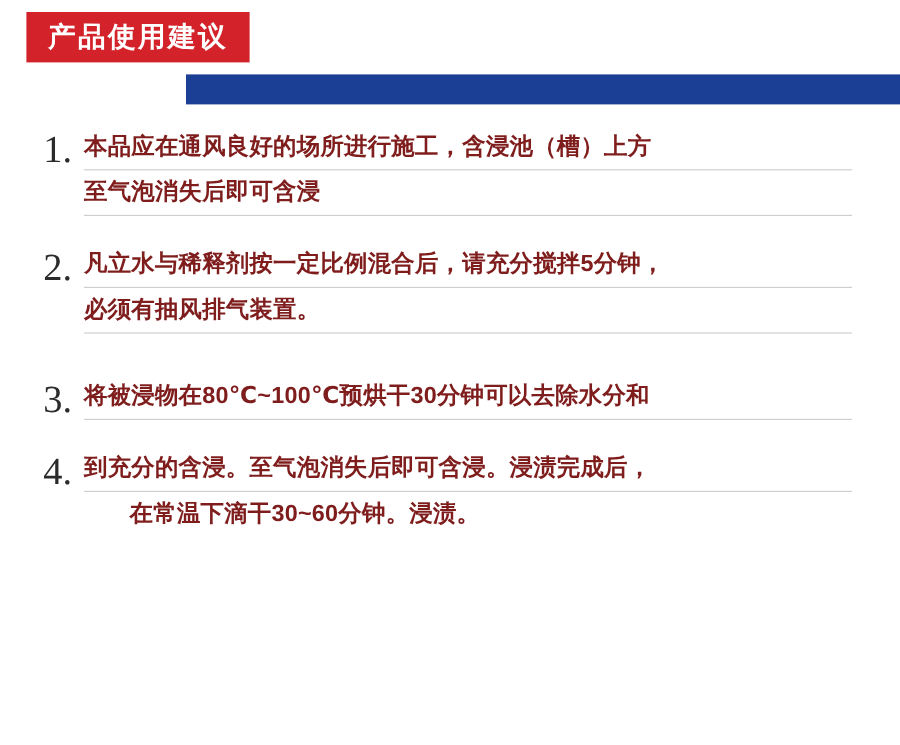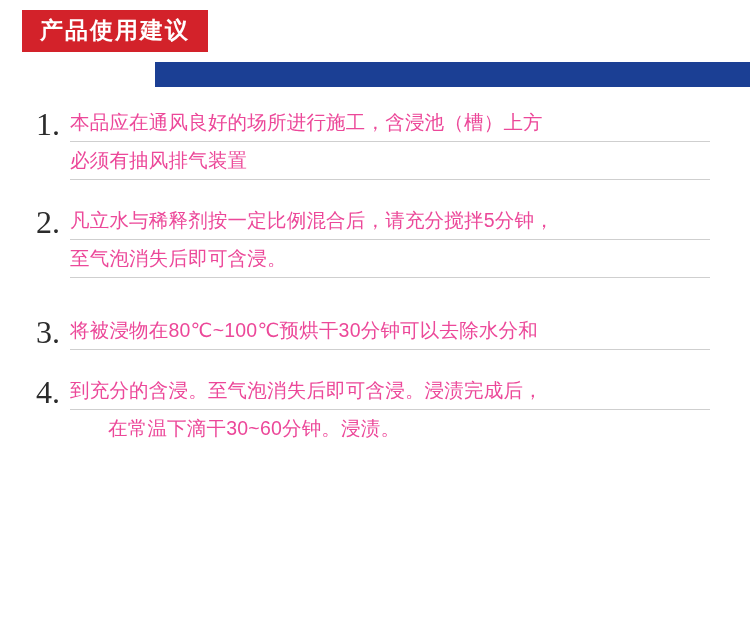--- a/index.html
+++ b/index.html
@@ -68,23 +68,24 @@
     color: #2b2b2b;
     font-family: "Liberation Serif", "DejaVu Serif", serif;
     line-height: 36px;
     position: relative;
     top: 2px;
   }
   .text {
     flex: 1 1 auto;
     padding-right: 40px;
     font-size: 19.5px;
-    color: #ec4899;
+    color: #7f1d1d;
     line-height: 37px;
     letter-spacing: 0.2px;
+    font-weight: bold;
   }
   .text .ln {
     display: block;
     border-bottom: 1px solid #cfcfcf;
     white-space: nowrap;
   }
   .text .ln.noline {
     border-bottom: none;
     margin-left: 38px;
   }
@@ -99,29 +100,29 @@
     <div class="blue-bar"></div>
     <div class="red-tab">产品使用建议</div>
   </div>
 
   <div class="list">
 
     <div class="item">
       <div class="num">1.</div>
       <div class="text">
         <span class="ln">本品应在通风良好的场所进行施工，含浸池（槽）上方</span>
-        <span class="ln">必须有抽风排气装置</span>
+        <span class="ln">至气泡消失后即可含浸</span>
       </div>
     </div>
 
     <div class="item">
       <div class="num">2.</div>
       <div class="text">
         <span class="ln">凡立水与稀释剂按一定比例混合后，请充分搅拌5分钟，</span>
-        <span class="ln">至气泡消失后即可含浸。</span>
+        <span class="ln">必须有抽风排气装置。</span>
       </div>
     </div>
 
     <div class="gap-lg"></div>
 
     <div class="item">
       <div class="num">3.</div>
       <div class="text">
         <span class="ln">将被浸物在80℃~100℃预烘干30分钟可以去除水分和</span>
       </div>

